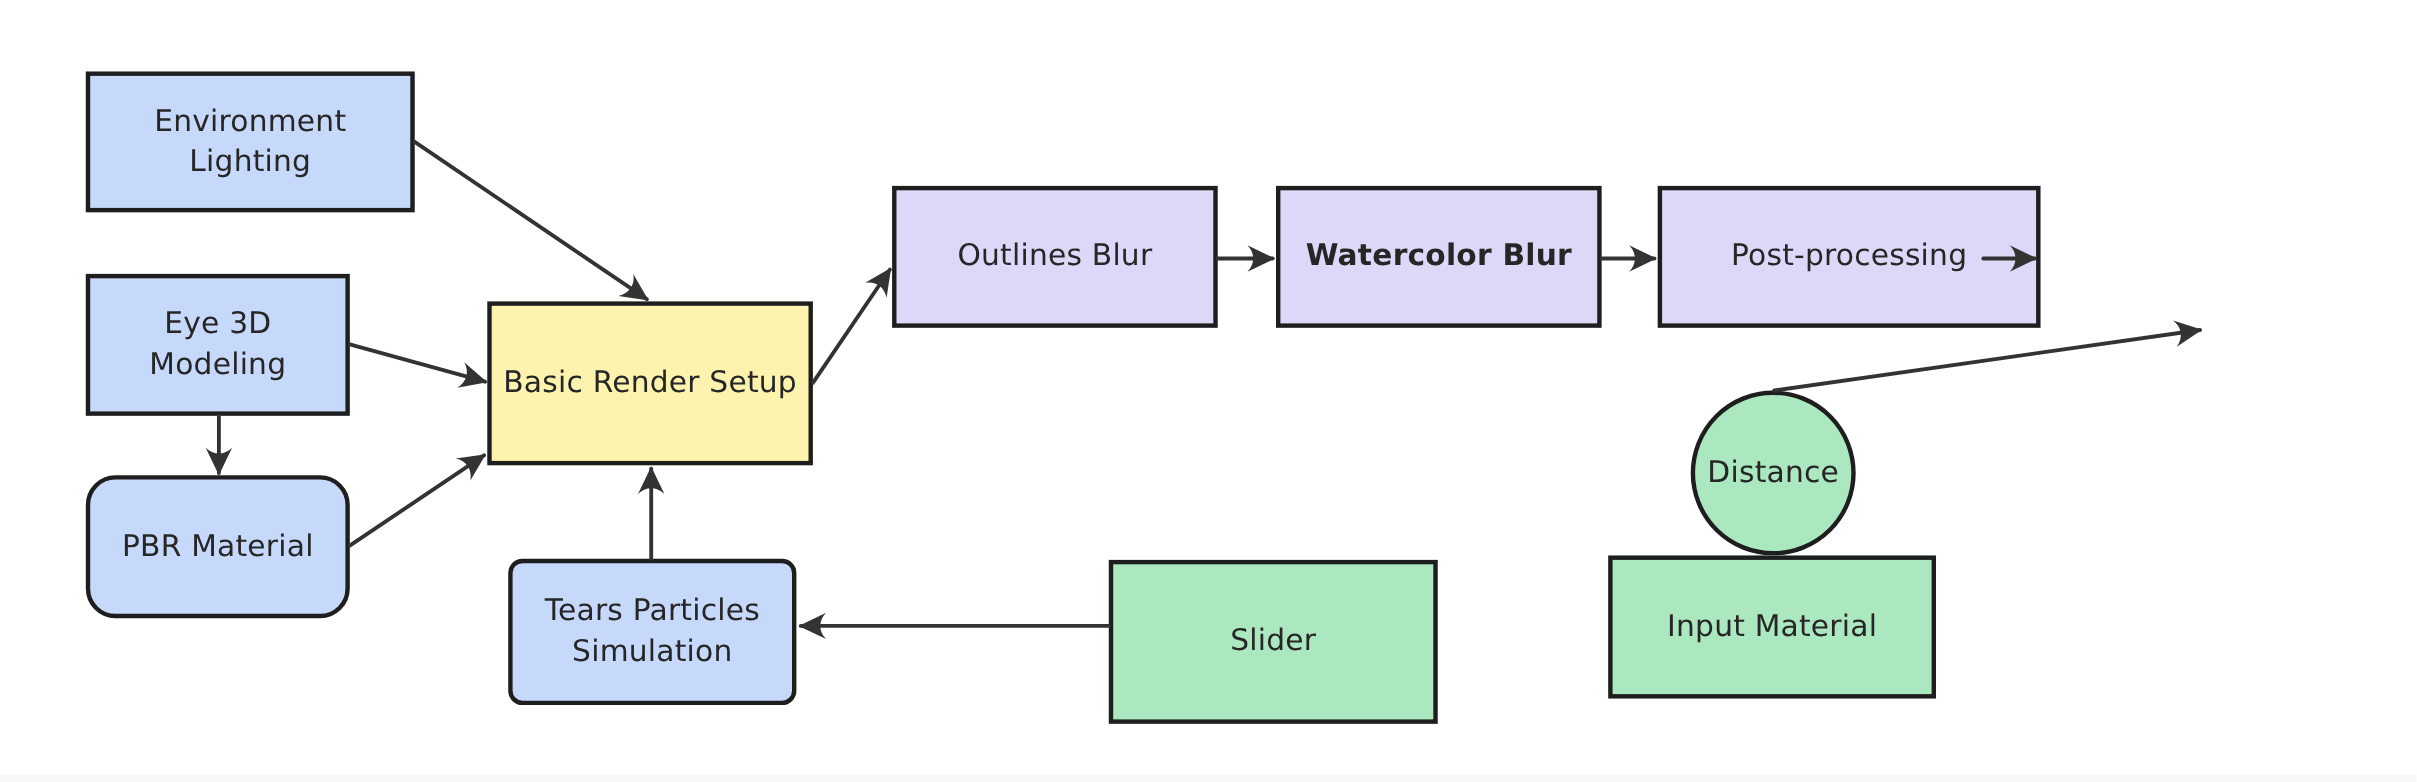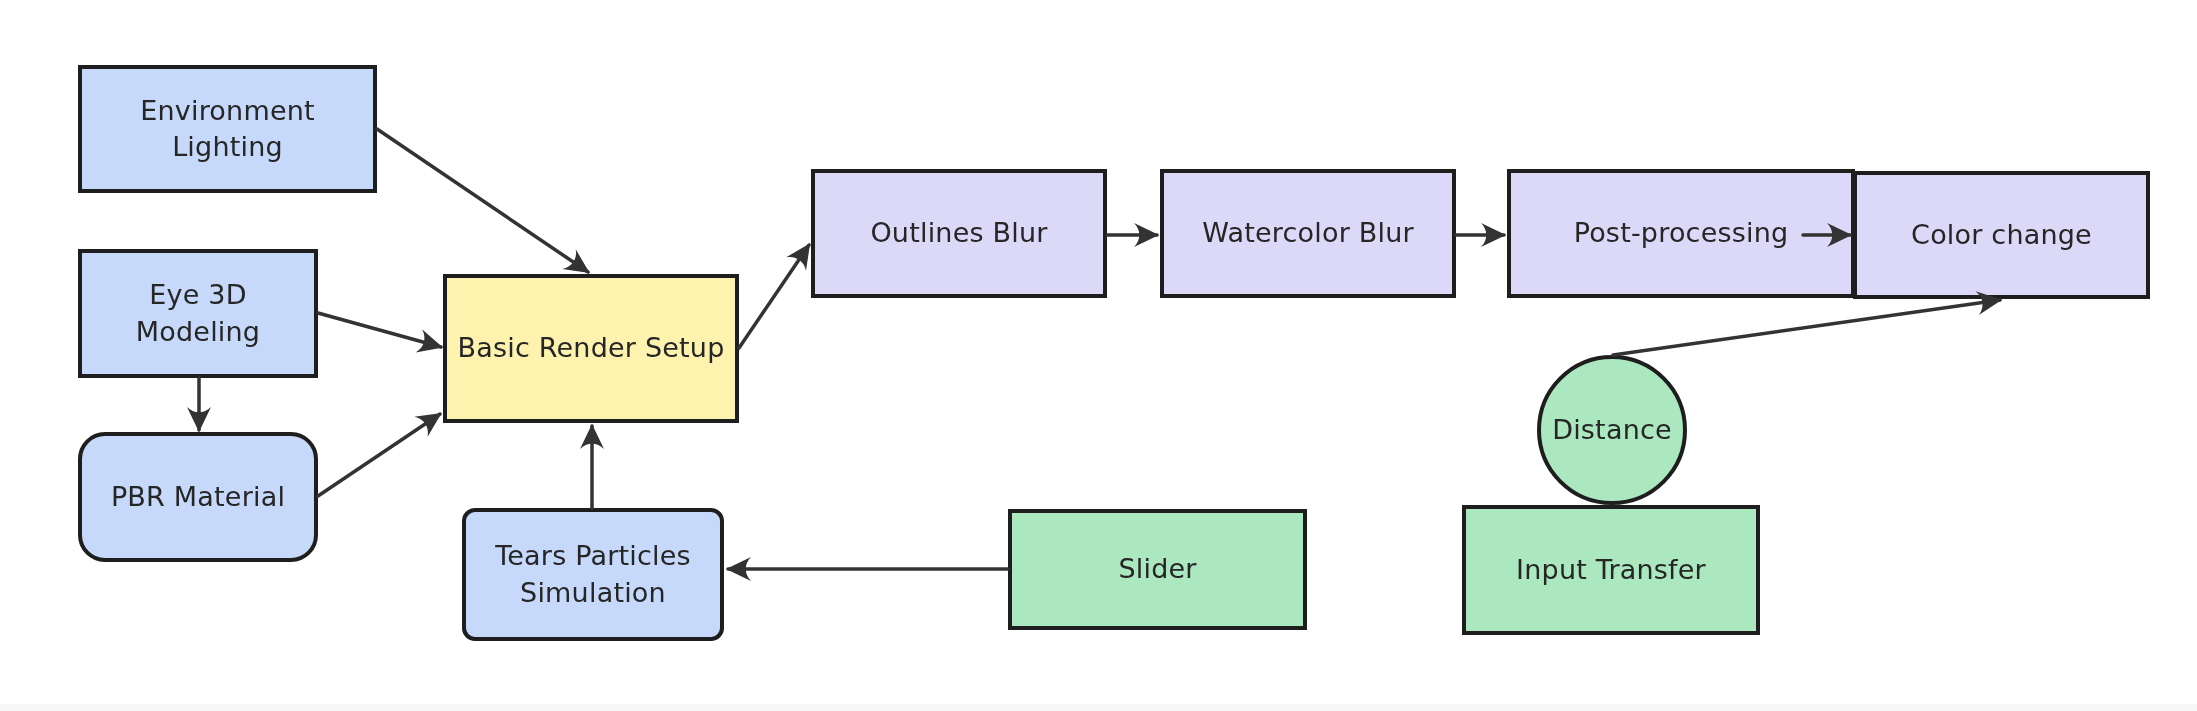--- a/index.html
+++ b/index.html
@@ -89,31 +89,28 @@
     </div>
     <div class="node rect" style="left: 443px; top: 274px; width: 296px; height: 149px; background: rgb(253, 243, 174); border-color: rgb(30, 30, 30);">
       <span class="node-label" style="color: rgb(38, 38, 38);">Basic Render Setup</span>
     </div>
     <div class="node rect" style="left: 462px; top: 508px; width: 262px; height: 133px; background: rgb(198, 217, 250); border-color: rgb(30, 30, 30); border-radius: 13px;">
       <span class="node-label" style="color: rgb(38, 38, 38);">Tears Particles Simulation</span>
     </div>
     <div class="node rect" style="left: 811px; top: 169px; width: 296px; height: 129px; background: rgb(220, 216, 247); border-color: rgb(30, 30, 30);">
       <span class="node-label" style="color: rgb(38, 38, 38);">Outlines Blur</span>
     </div>
-    <div class="node rect" style="left: 1160px; top: 169px; width: 296px; height: 129px; background: rgb(220, 216, 247); border-color: rgb(30, 30, 30);">
+    <div class="node rect" style="left: 1160px; top: 169px; width: 296px; height: 129px; background: rgb(220, 216, 247); border-color: rgb(30, 30, 30); font-weight: bold;">
       <span class="node-label" style="color: rgb(38, 38, 38);">Watercolor Blur</span>
     </div>
     <div class="node rect" style="left: 1507px; top: 169px; width: 348px; height: 129px; background: rgb(220, 216, 247); border-color: rgb(30, 30, 30);">
       <span class="node-label" style="color: rgb(38, 38, 38);">Post-processing</span>
     </div>
-    <div class="node rect" style="left: 1853px; top: 171px; width: 297px; height: 128px; background: rgb(220, 216, 247); border-color: rgb(30, 30, 30);">
-      <span class="node-label" style="color: rgb(38, 38, 38);">Color change</span>
-    </div>
-    <div class="node rect" style="left: 1008px; top: 509px; width: 299px; height: 121px; background: rgb(171, 231, 191); border-color: rgb(30, 30, 30);">
+    <div class="node rect" style="left: 1008px; top: 509px; width: 299px; height: 149px; background: rgb(171, 231, 191); border-color: rgb(30, 30, 30);">
       <span class="node-label" style="color: rgb(38, 38, 38);">Slider</span>
     </div>
     <div class="node circle" style="left: 1537px; top: 355px; width: 150px; height: 150px; background: rgb(171, 231, 191); border-color: rgb(30, 30, 30);">
       <span class="node-label" style="color: rgb(38, 38, 38);">Distance</span>
     </div>
     <div class="node rect" style="left: 1462px; top: 505px; width: 298px; height: 130px; background: rgb(171, 231, 191); border-color: rgb(30, 30, 30);">
-      <span class="node-label" style="color: rgb(38, 38, 38);">Input Transfer</span>
+      <span class="node-label" style="color: rgb(38, 38, 38);">Input Material</span>
     </div>
   </div>
 
 </body></html>

